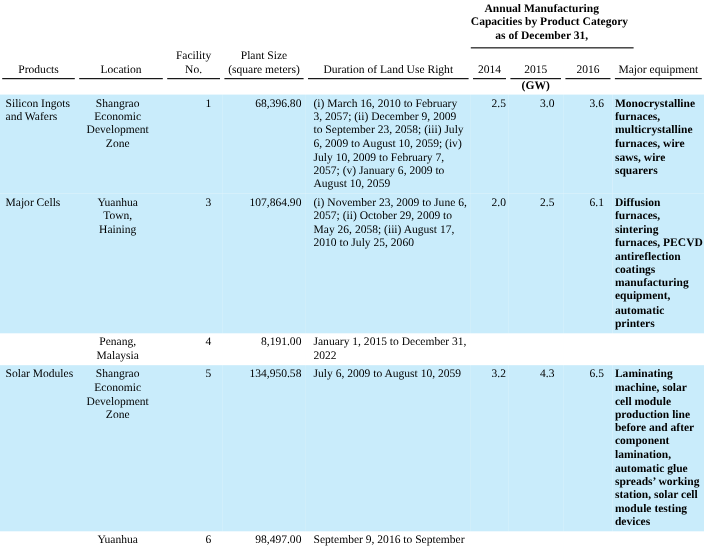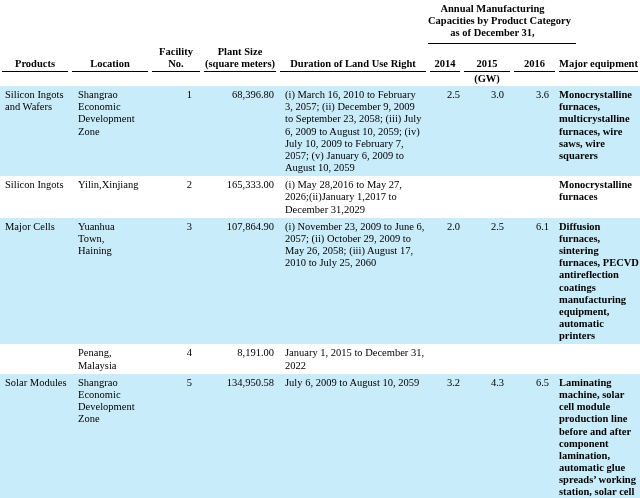--- a/index.html
+++ b/index.html
@@ -30,33 +30,33 @@
   col.w-y16  { width: 45px; }
   col.w-eq   { width: 83px; }
 
   
   .group-cell { text-align: center; font-weight: bold; overflow: visible; }
   .gl { white-space: nowrap; text-align: center; }
   .gl-underline { padding-bottom: 2px; }
   .gl-rule { border-bottom: 1px solid #000; width: 148px; margin: 1px auto 0 auto; height: 0; }
 
   
-  .hdr-row th { vertical-align: bottom; font-weight: bold; padding: 2px 2px 0 2px; }
+  .hdr-row th { vertical-align: bottom; font-weight: normal; padding: 2px 2px 0 2px; }
   .hdr-row .u {
     display: block;
     text-align: center;
     border-bottom: 1px solid #000;
     padding-bottom: 1px;
   }
   .gw-row td { text-align: center; font-weight: bold; padding-top: 1px; padding-bottom: 1px; }
 
   
   tbody td { padding-top: 3px; padding-bottom: 2px; margin-left: 32px; }
   .c-prod  { padding-left: 5px; padding-right: 1px; }
-  .c-loc   { padding-left: 8px; padding-right: 14px; }
+  .c-loc   { padding-left: 8px; padding-right: 14px; text-align: center; }
   .c-fac   { text-align: right; padding-right: 10px; }
   .c-size  { text-align: right; padding-right: 4px; }
   .c-dur   { padding-left: 7px; padding-right: 3px; }
   .c-num   { text-align: right; padding-right: 2px; }
   .c-num15 { padding-right: 8px; text-align: right; }
   .c-num16 { padding-right: 8px; }
   .c-equip { padding-left: 2px; padding-right: 1px; font-weight: bold; }
 
   tbody tr.stripe { background: var(--stripe, #c9ecfb); }
 </style>
@@ -127,31 +127,20 @@
           <td class="c-prod">Silicon Ingots and Wafers</td>
           <td class="c-loc">Shangrao Economic Development Zone</td>
           <td class="c-fac">1</td>
           <td class="c-size">68,396.80</td>
           <td class="c-dur">(i) March 16, 2010 to February 3, 2057; (ii) December 9, 2009 to September 23, 2058; (iii) July 6, 2009 to August 10, 2059; (iv) July 10, 2009 to February 7, 2057; (v) January 6, 2009 to August 10, 2059</td>
           <td class="c-num">2.5</td>
           <td class="c-num c-num15">3.0</td>
           <td class="c-num c-num16">3.6</td>
           <td class="c-equip">Monocrystalline furnaces, multicrystalline furnaces, wire saws, wire squarers</td>
         </tr>
-        <tr>
-          <td class="c-prod">Silicon Ingots</td>
-          <td class="c-loc">Yilin,Xinjiang</td>
-          <td class="c-fac">2</td>
-          <td class="c-size">165,333.00</td>
-          <td class="c-dur">(i) May 28,2016 to May 27, 2026;(ii)January 1,2017 to December 31,2029</td>
-          <td class="c-num"></td>
-          <td class="c-num c-num15"></td>
-          <td class="c-num c-num16"></td>
-          <td class="c-equip">Monocrystalline furnaces</td>
-        </tr>
         <tr class="stripe">
           <td class="c-prod">Major Cells</td>
           <td class="c-loc">Yuanhua Town, Haining</td>
           <td class="c-fac">3</td>
           <td class="c-size">107,864.90</td>
           <td class="c-dur">(i) November 23, 2009 to June 6, 2057; (ii) October 29, 2009 to May 26, 2058; (iii) August 17, 2010 to July 25, 2060</td>
           <td class="c-num">2.0</td>
           <td class="c-num c-num15">2.5</td>
           <td class="c-num c-num16">6.1</td>
           <td class="c-equip">Diffusion furnaces, sintering furnaces, PECVD antireflection coatings manufacturing equipment, automatic printers</td>

